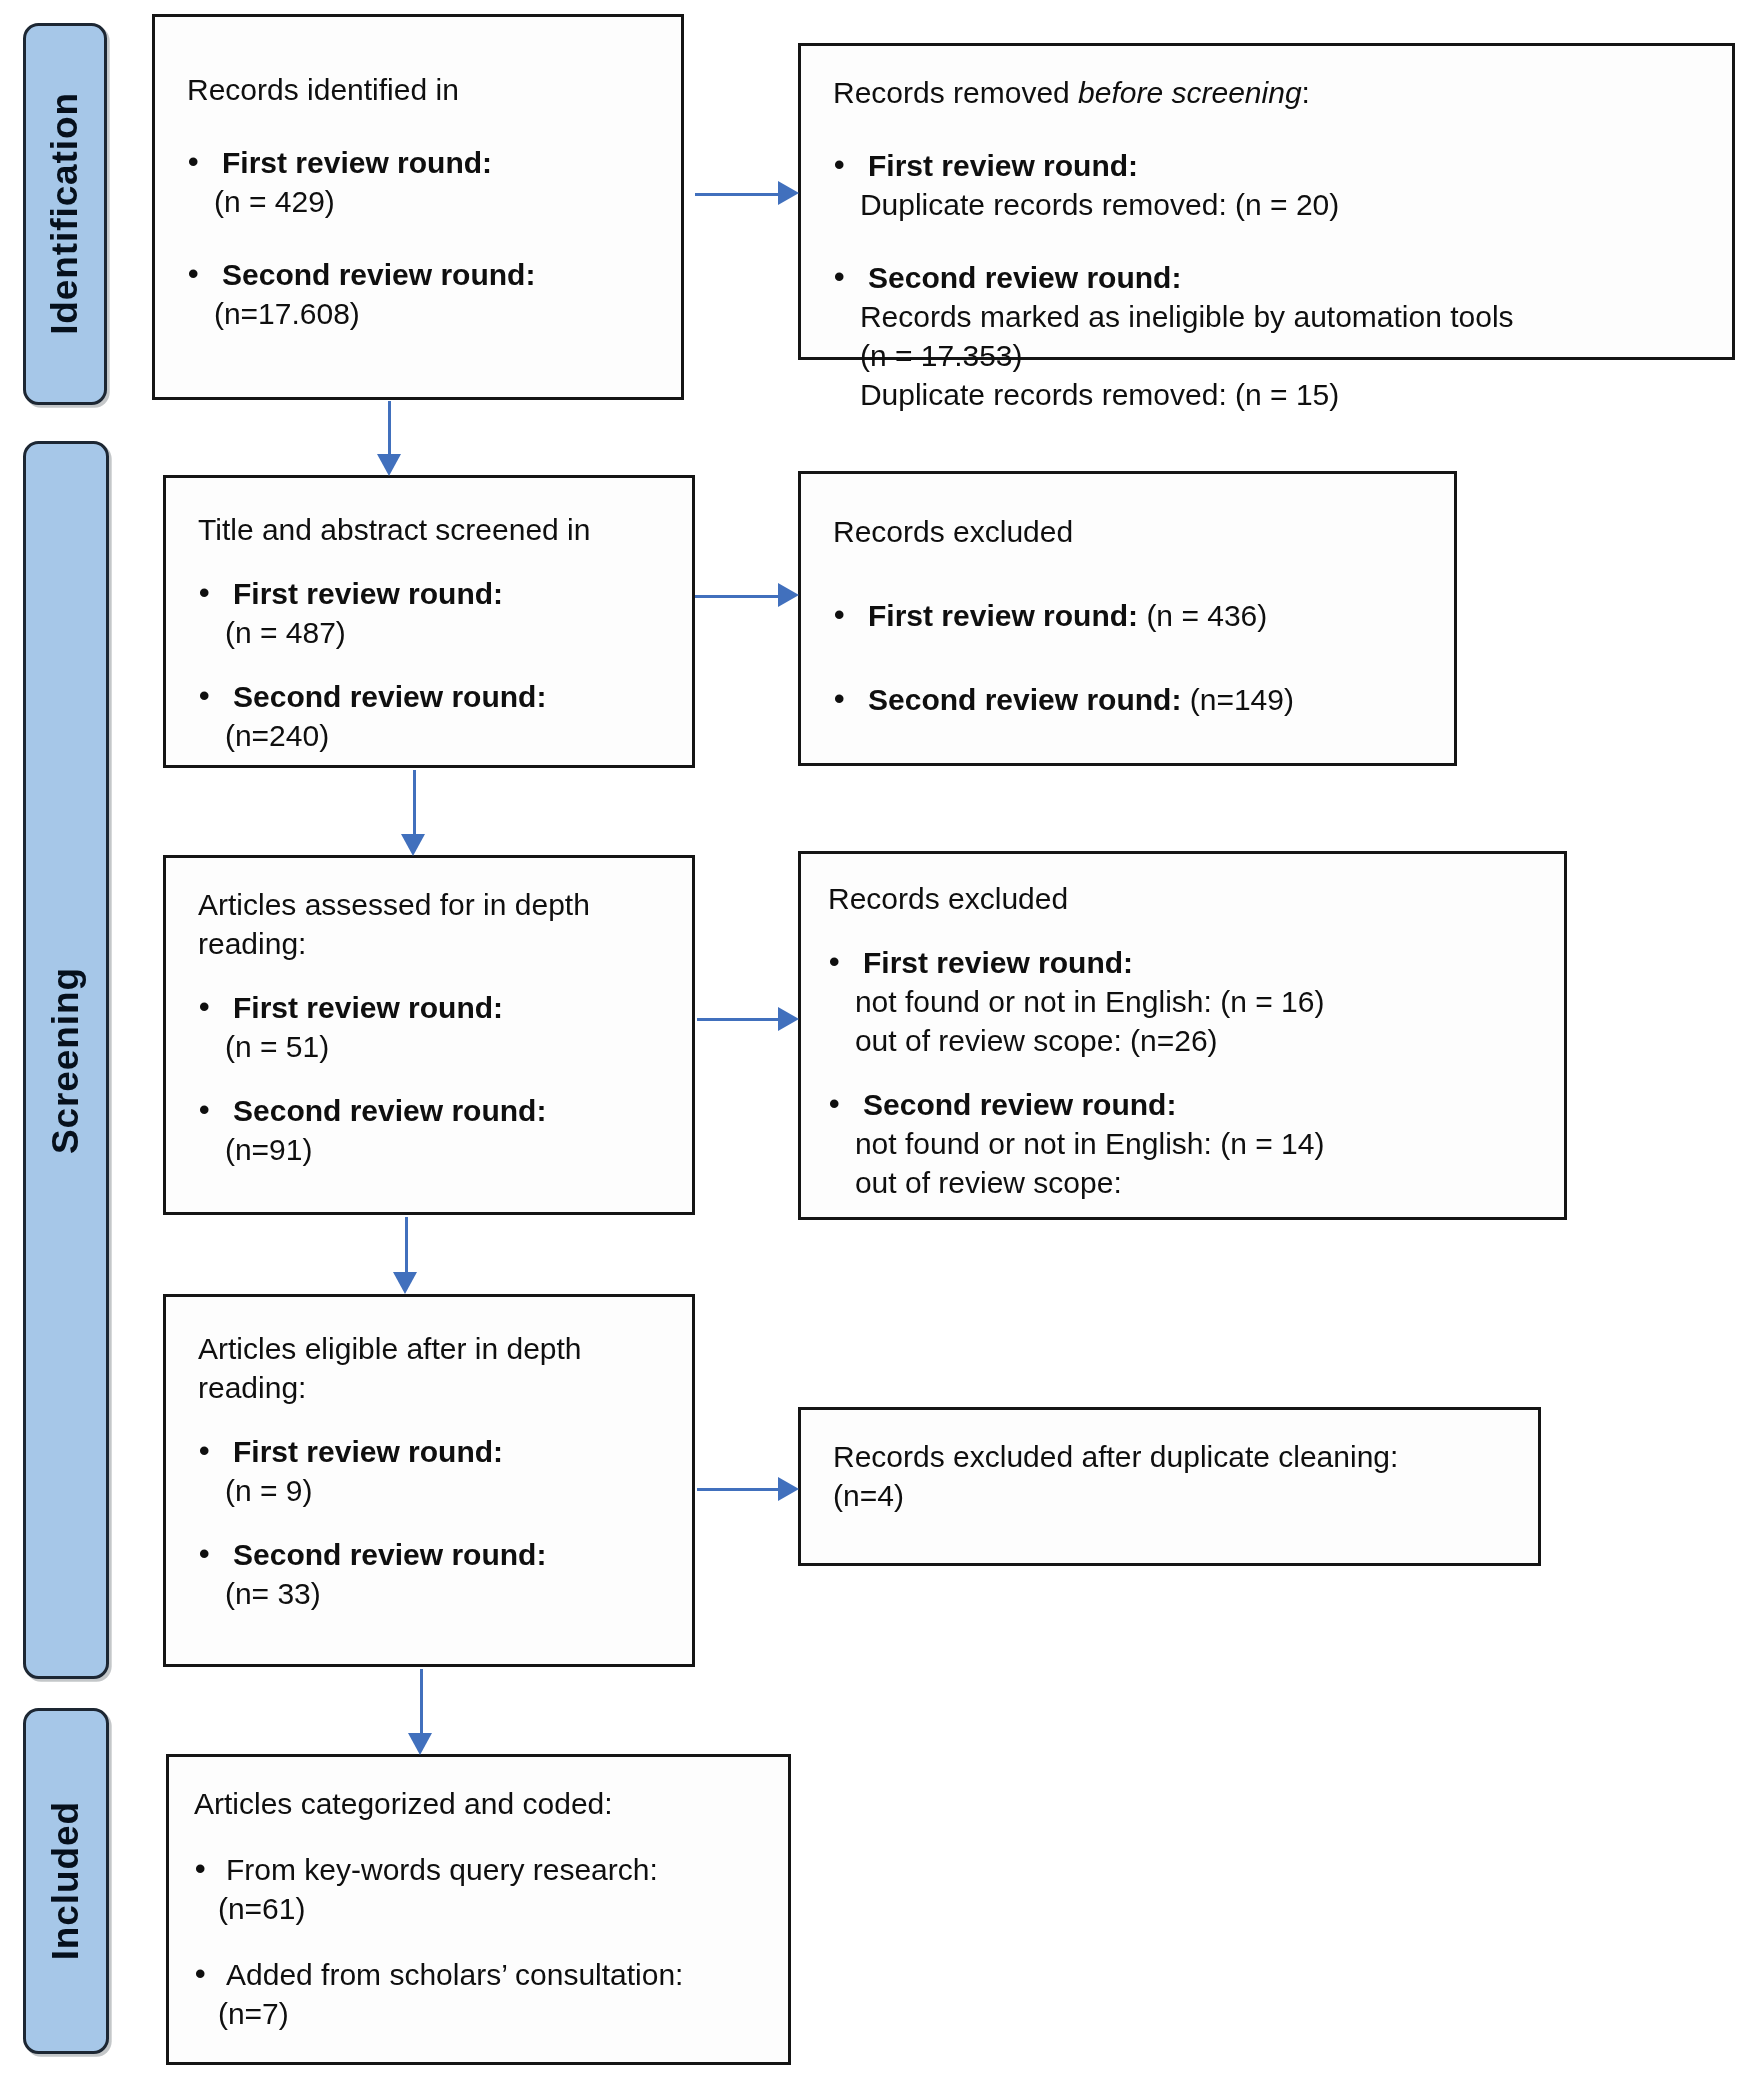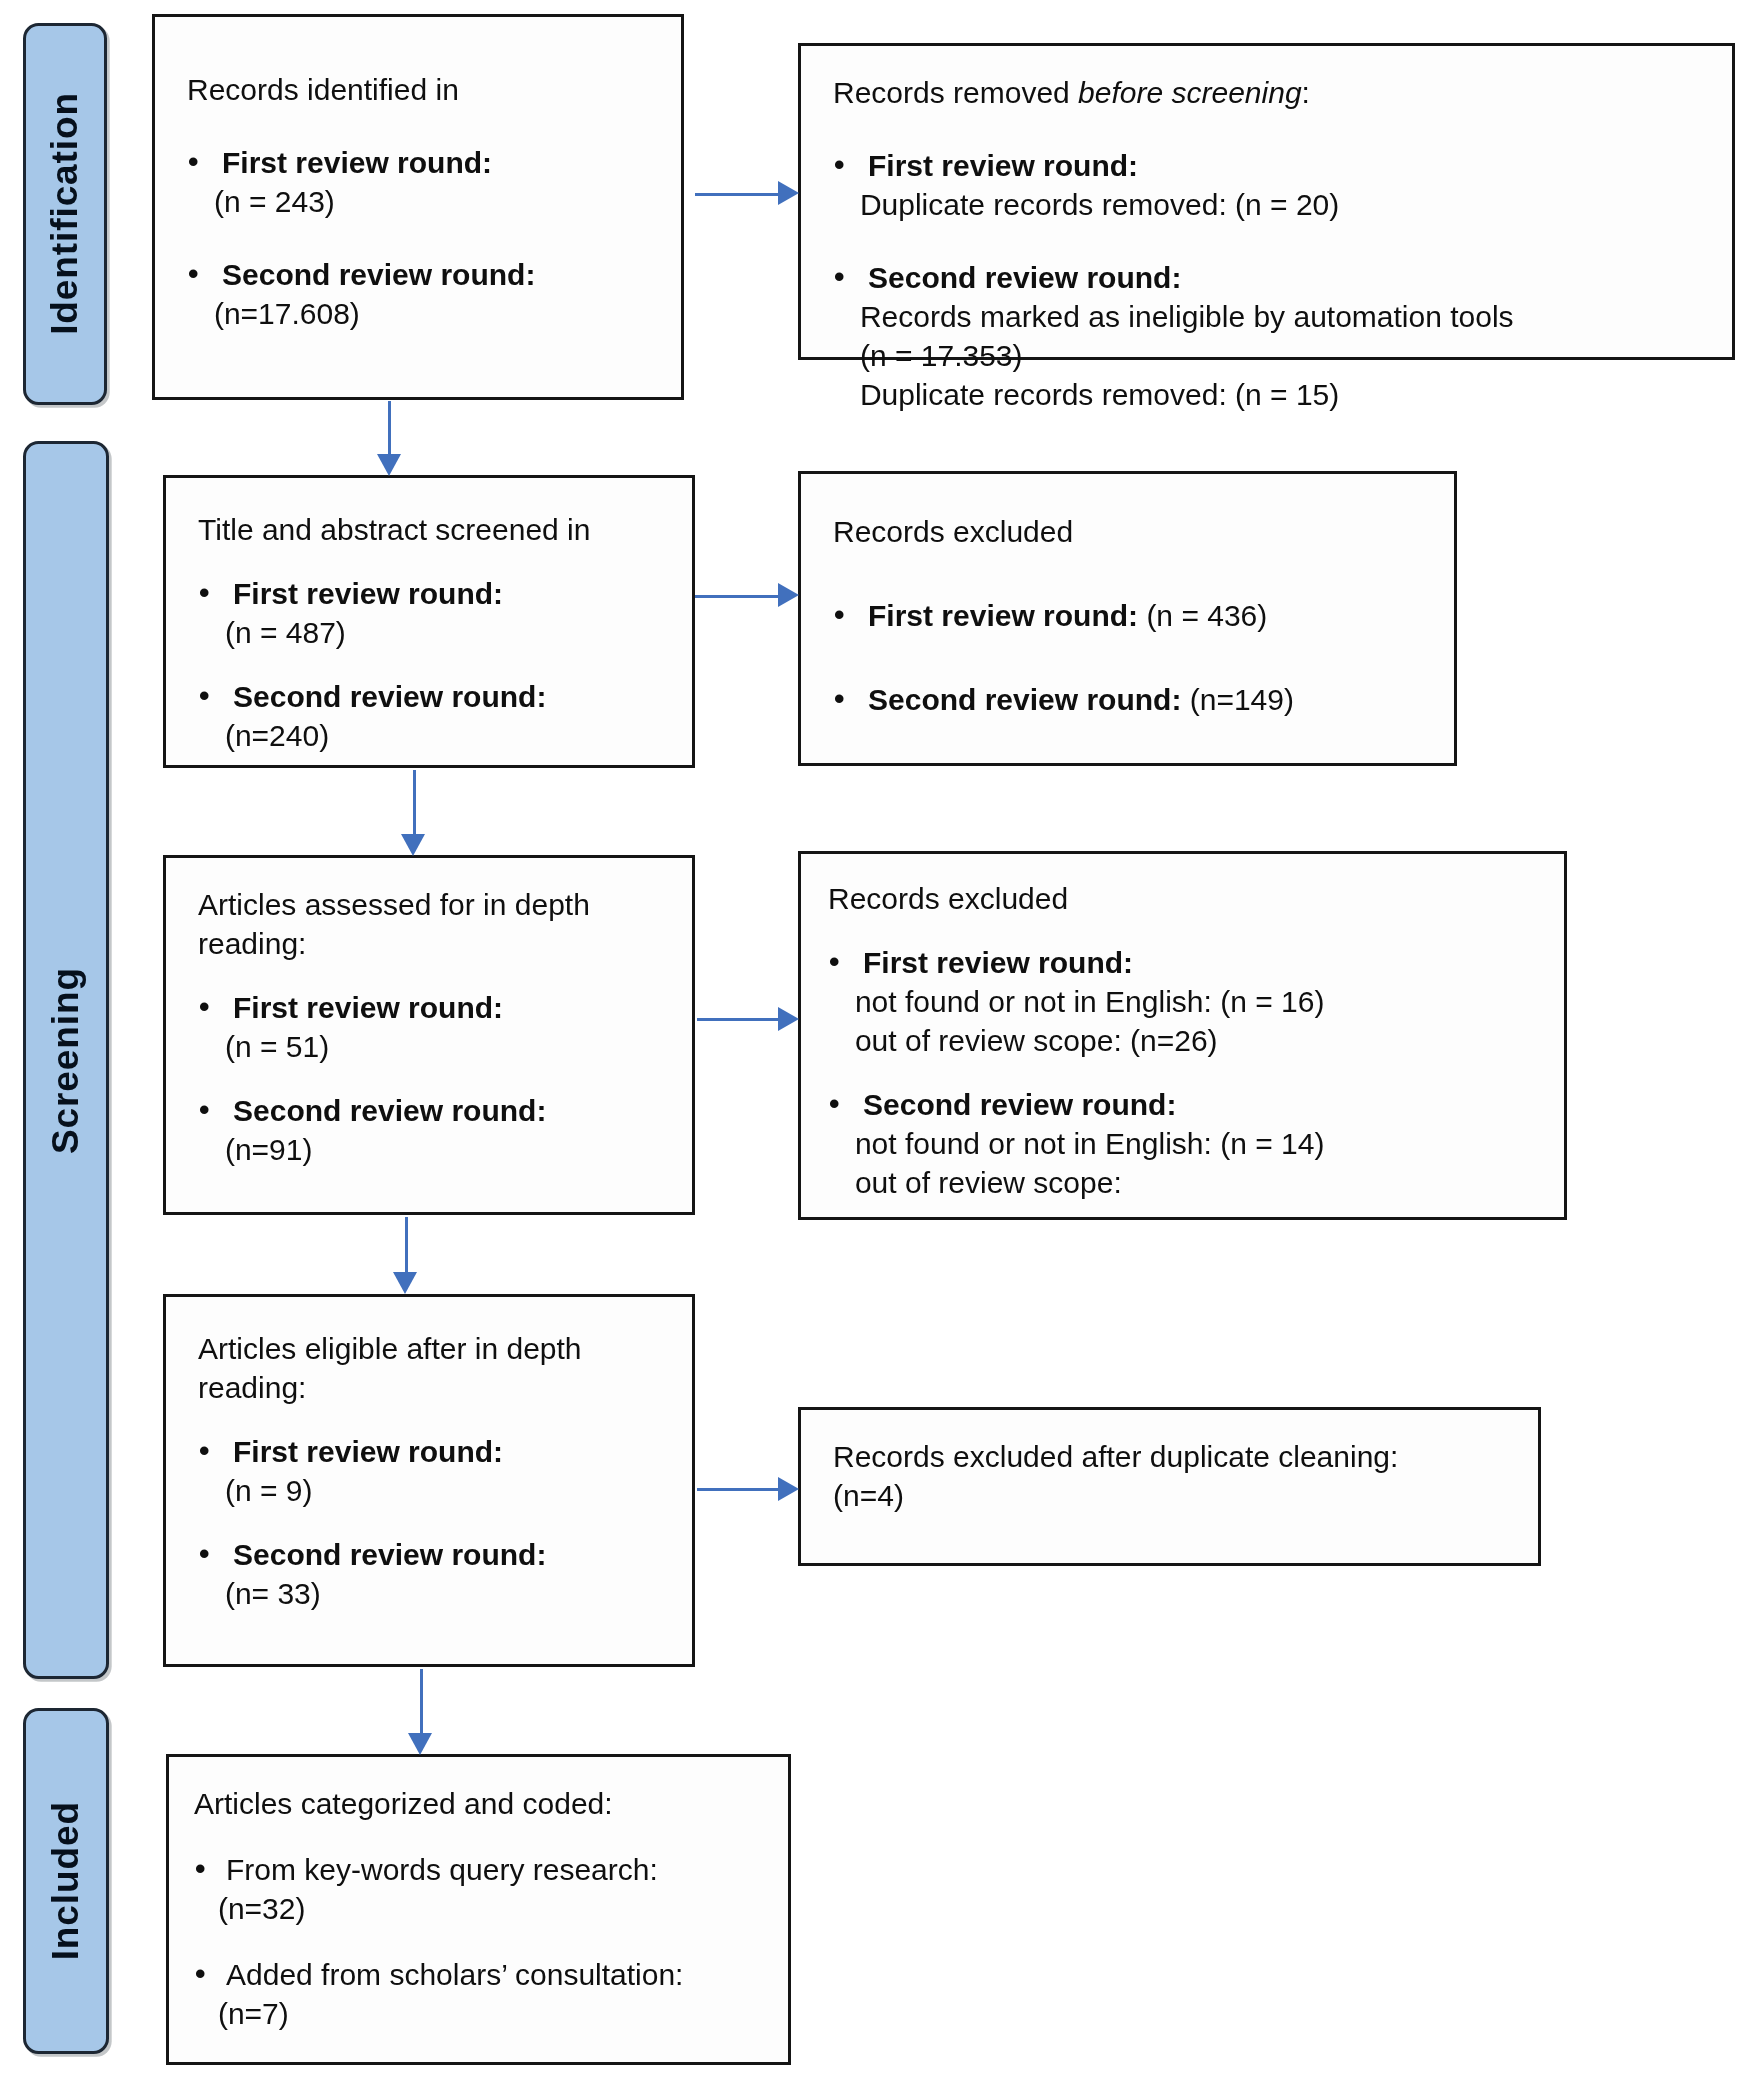--- a/index.html
+++ b/index.html
@@ -95,21 +95,21 @@
   </div>
   <div class="stage" id="stage-included">
     <span class="stage-label">Included</span>
   </div>
 
   <div class="box" id="box-identified">
     <div class="title">Records identified in</div>
     <div class="bullet">
       <span class="dot">•</span>
       <div><span class="bl">First review round:</span>
-        <div class="val">(n = 243)</div>
+        <div class="val">(n = 429)</div>
       </div>
     </div>
     <div class="bullet">
       <span class="dot">•</span>
       <div><span class="bl">Second review round:</span>
         <div class="val">(n=17.608)</div>
       </div>
     </div>
   </div>
 
@@ -218,21 +218,21 @@
   <div class="box" id="box-excl-dup">
     <div>Records excluded after duplicate cleaning:</div>
     <div>(n=4)</div>
   </div>
 
   <div class="box" id="box-categorized">
     <div class="title">Articles categorized and coded:</div>
     <div class="bullet">
       <span class="dot">•</span>
       <div><span class="bl regular">From key-words query research:</span>
-        <div class="val">(n=32)</div>
+        <div class="val">(n=61)</div>
       </div>
     </div>
     <div class="bullet">
       <span class="dot">•</span>
       <div><span class="bl regular">Added from scholars’ consultation:</span>
         <div class="val">(n=7)</div>
       </div>
     </div>
   </div>
 

